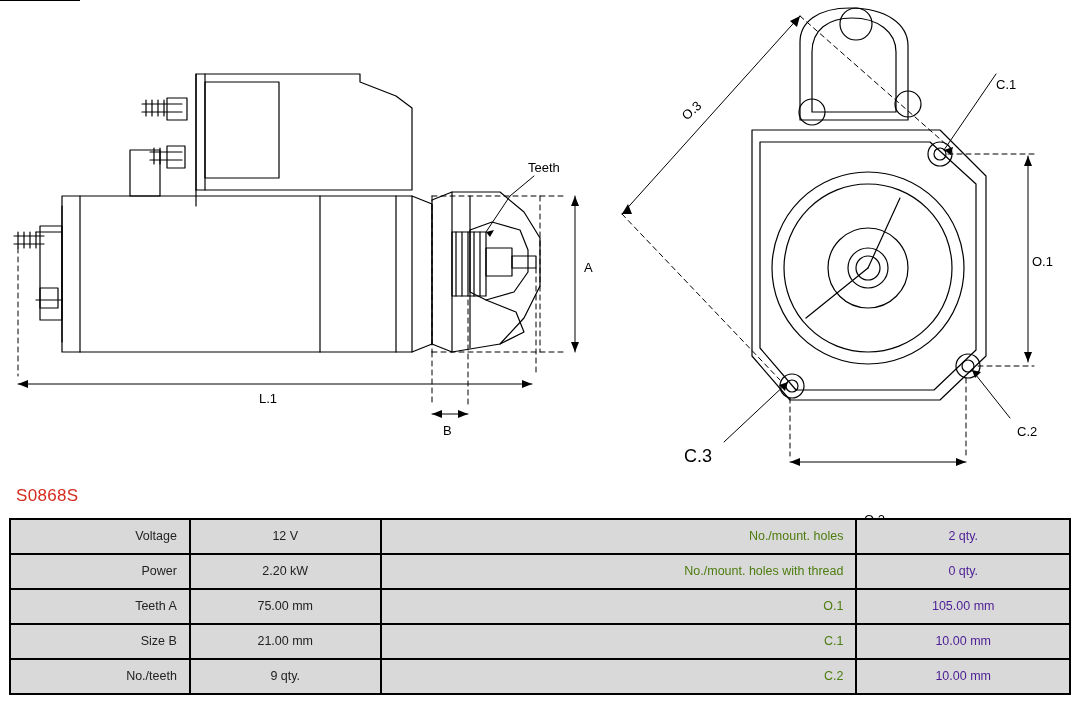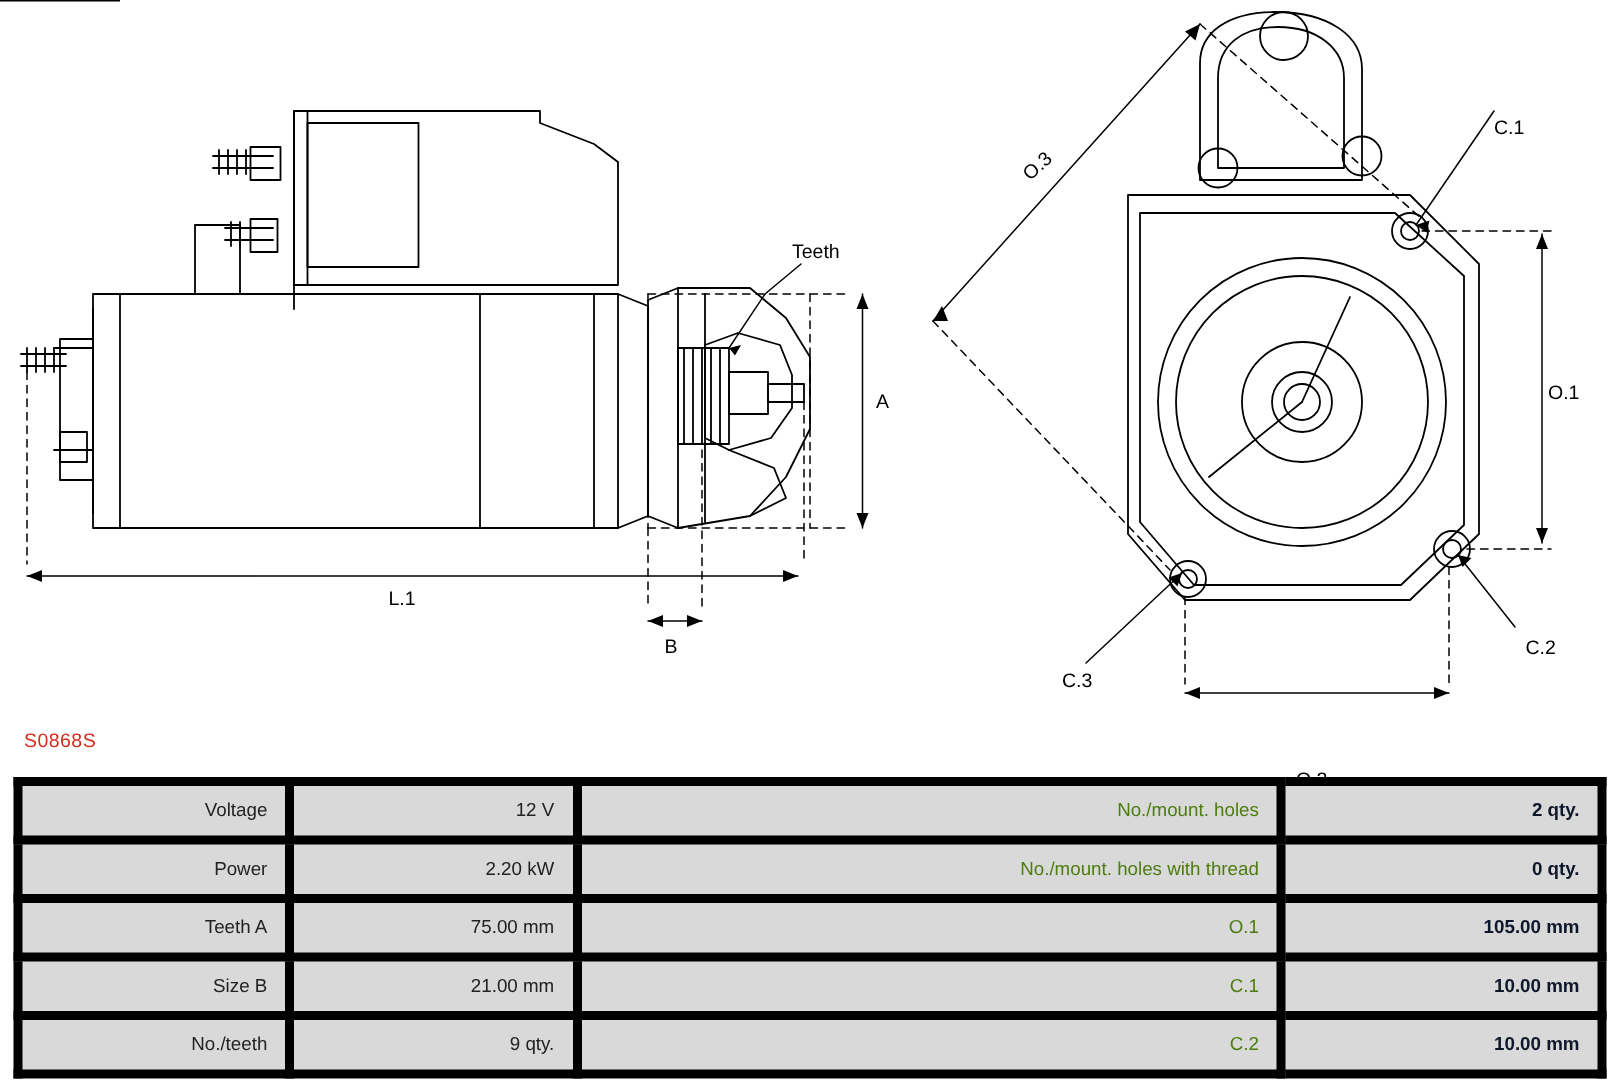--- a/index.html
+++ b/index.html
@@ -35,60 +35,59 @@
     width: 1080px;
     height: 480px;
   }
   .drawings svg {
     display: block;
   }
   .part-title {
     position: absolute;
     left: 16px;
     top: 486px;
-    font-size: 13px;
+    font-size: 17px;
     color: #d42c1f;
     font-weight: normal;
     letter-spacing: 0.3px;
   }
   table.spec {
     position: absolute;
     left: 9px;
     top: 518px;
     width: 1062px;
     border-collapse: collapse;
     font-size: 12.5px;
   }
   table.spec td {
-    border: 6px solid #000000;
+    border: 2px solid #000000;
     background: #d9d9d9;
     padding: 0 12px;
     height: 33px;
     line-height: 33px;
   }
   td.lbl {
     text-align: right;
     width: 168px;
     color: #222;
   }
   td.val {
-    text-align: right;
+    text-align: center;
     width: 183px;
     color: #222;
   }
   td.lbl2 {
     text-align: right;
     width: 503px;
     color: #4d7c0f;
   }
   td.val2 {
-    text-align: right;
+    text-align: center;
     width: 208px;
-    color: #0f172a;
-    font-weight: bold;
+    color: #4c1d95;
   }
 </style>
 </head>
 <body>
 
 <div class="page">
 
   <div class="top-rule"></div>
 
   <div class="drawings">
@@ -238,21 +237,21 @@
 
     <div style="position:absolute;left:528px;top:160px;font-size:13px;">Teeth</div>
     <div style="position:absolute;left:584px;top:260px;font-size:13px;">A</div>
     <div style="position:absolute;left:443px;top:423px;font-size:13px;">B</div>
     <div style="position:absolute;left:259px;top:391px;font-size:13px;">L.1</div>
     <div style="position:absolute;left:1032px;top:254px;font-size:13px;">O.1</div>
     <div style="position:absolute;left:864px;top:468px;font-size:13px;margin-top:44px;">O.2</div>
     <div style="position:absolute;left:681px;top:103px;font-size:13px;transform:rotate(-42deg);">O.3</div>
     <div style="position:absolute;left:996px;top:77px;font-size:13px;">C.1</div>
     <div style="position:absolute;left:1017px;top:424px;font-size:13px;">C.2</div>
-    <div style="position:absolute;left:708px;top:446px;font-size:13px;">C.3</div>
+    <div style="position:absolute;left:684px;top:446px;font-size:18px;">C.3</div>
   </div>
 
   <div class="part-title">S0868S</div>
 
   <table class="spec">
     <tbody>
       <tr>
         <td class="lbl">Voltage</td>
         <td class="val">12 V</td>
         <td class="lbl2">No./mount. holes</td>

